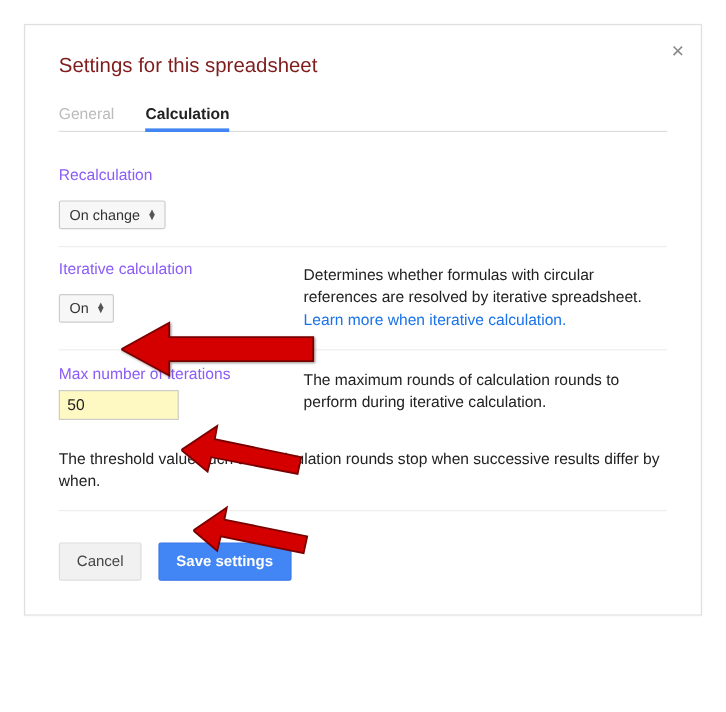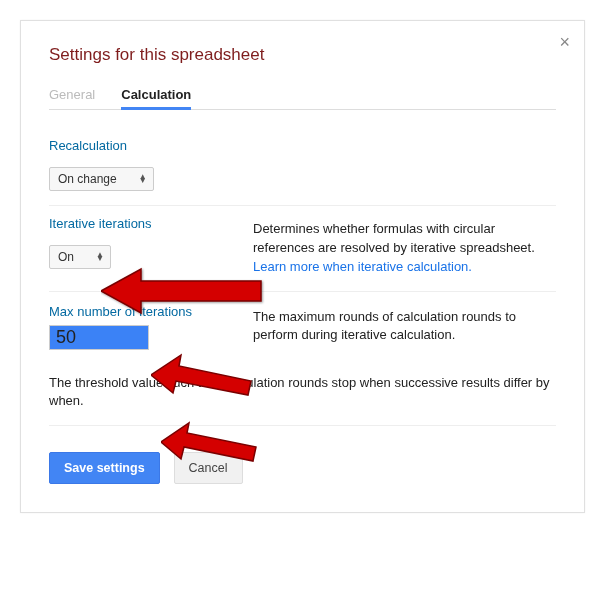--- a/index.html
+++ b/index.html
@@ -75,51 +75,51 @@
   }
   .col-right {
     flex: 1;
     color: #222;
     font-size: 13px;
     line-height: 1.45;
     padding-top: 4px;
   }
   .field-label {
     font-size: 13px;
-    color: #0369a1;
+    color: #8b5cf6;
     margin-bottom: 8px;
   }
   .select-box {
     display: inline-flex;
     align-items: center;
     border: 1px solid #ccc;
     background: #f7f7f7;
     border-radius: 2px;
     padding: 4px 6px 4px 8px;
     font-size: 12px;
     cursor: pointer;
-    gap: 20px;
+    gap: 4px;
     color: #333;
   }
   .stepper-icon {
     display: inline-flex;
     flex-direction: column;
     line-height: 4px;
     font-size: 8px;
     color: #555;
     margin-left: 2px;
   }
   .text-input {
     width: 100px;
     height: 25px;
     padding: 3px 6px;
-    font-size: 18px;
+    font-size: 13px;
     border: 1px solid #ccc;
     color: #222;
-    background: #3b82f6;
+    background: #fef9c3;
   }
   .link {
     color: #1a73e8;
     cursor: pointer;
   }
   .subsection {
     margin-top: 14px;
     padding-top: 12px;
     border-top: 1px solid #eee;
   }
@@ -180,21 +180,21 @@
               <span>▼</span>
             </span>
         </div>
       </div>
     </div>
   </div>
 
   <div class="section">
     <div class="row">
       <div class="col-left">
-        <div class="field-label">Iterative iterations</div>
+        <div class="field-label">Iterative calculation</div>
         <div style="height:6px"></div>
         <div class="select-box">
           <span>On</span>
           <span class="stepper-icon">
               <span>▲</span>
               <span>▼</span>
             </span>
         </div>
       </div>
       <div class="col-right">
@@ -215,22 +215,22 @@
     </div>
 
     <div class="subsection" style="border-top:none;padding-top:6px">
       <div class="row">
         <div class="col-right">The threshold value such that calculation rounds stop when successive results differ by when.</div>
       </div>
     </div>
   </div>
 
   <div class="buttons">
+    <div class="btn btn-secondary">Cancel</div>
     <div class="btn btn-primary">Save settings</div>
-    <div class="btn btn-secondary">Cancel</div>
   </div>
 
   <div class="arrow" style="left:80px;top:240px;">
     <svg width="170" height="60">
       <defs>
         <filter id="ds" x="-20%" y="-20%" width="140%" height="140%">
           <feDropShadow dx="1" dy="1" stdDeviation="1" flood-color="#000" flood-opacity="0.4"></feDropShadow>
         </filter>
       </defs>
       <polygon points="0,30 40,8 40,20 160,20 160,40 40,40 40,52" fill="#d40000" stroke="#7a0000" stroke-width="1.5" filter="url(#ds)"></polygon>

